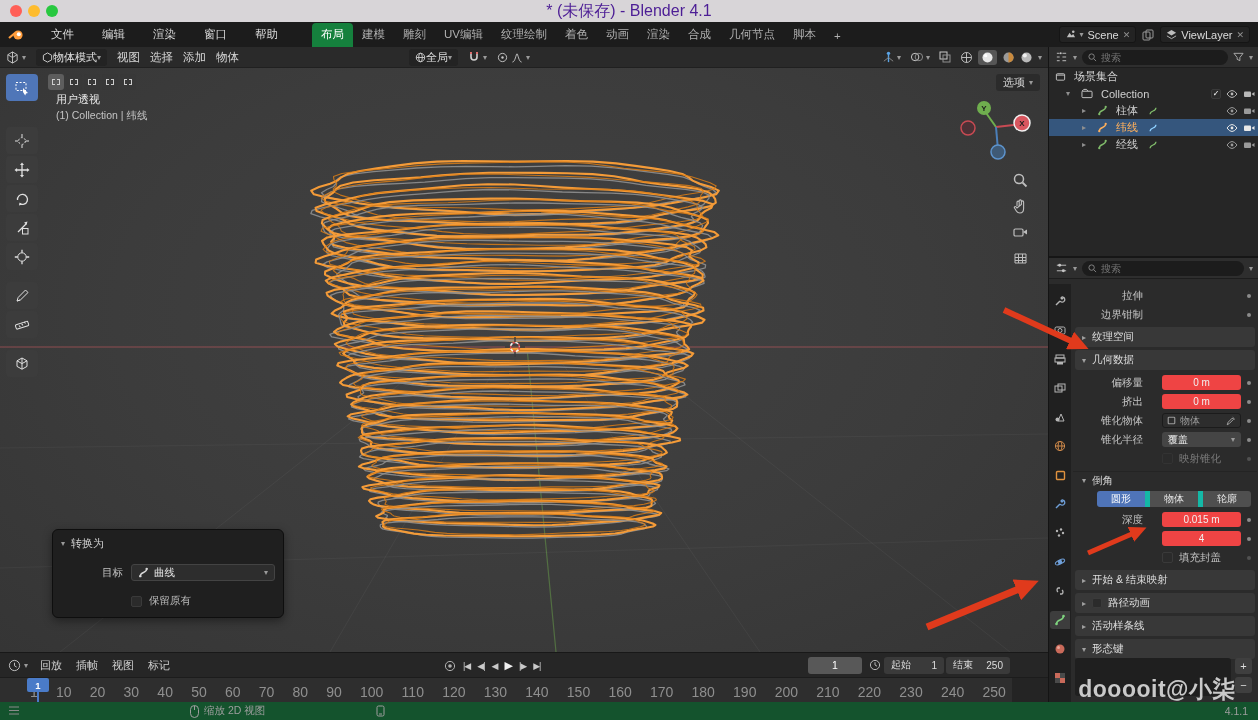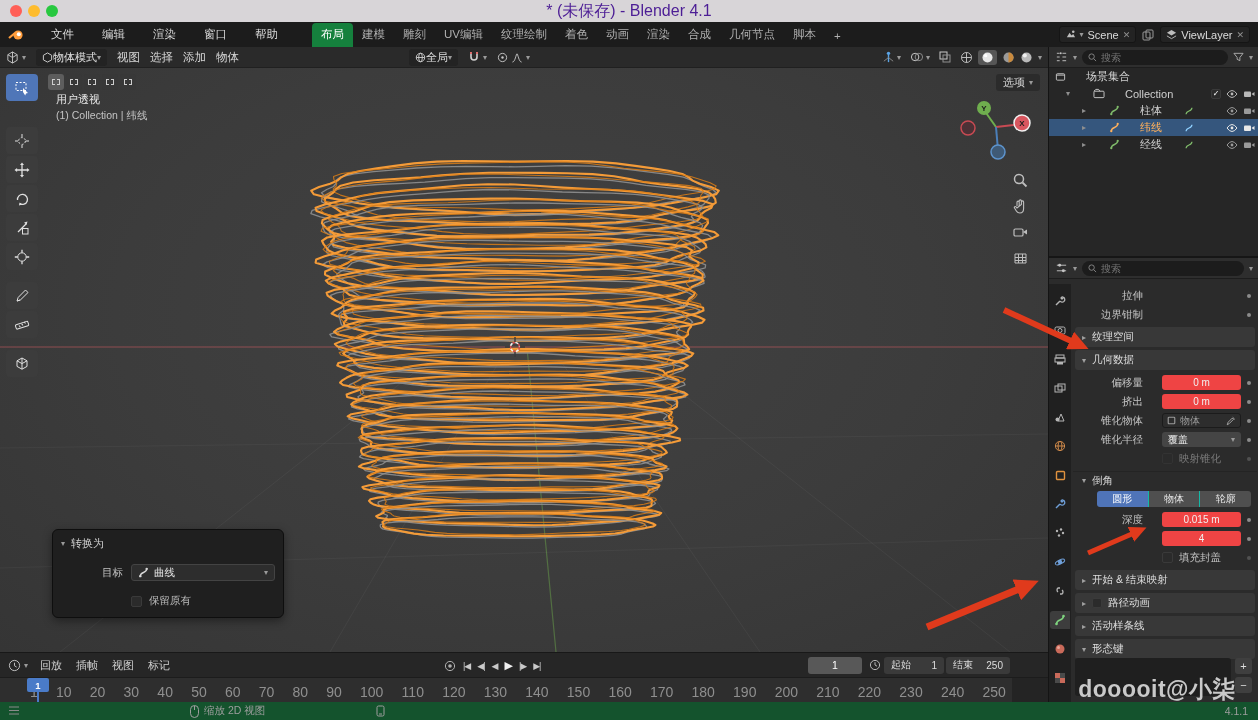--- a/index.html
+++ b/index.html
@@ -63,42 +63,42 @@
   #ruler .tick{font-size:14px;color:#8f8f8f}
   #overscan{position:absolute;right:0;top:0;width:36px;height:25px;background:#242424}
   #playhead{position:absolute;left:27px;top:0;width:22px;height:14px;background:#4a7bc8;border-radius:2px;color:#fff;font-size:9.5px;font-weight:700;display:flex;align-items:center;justify-content:center}
   #playline{position:absolute;left:37px;top:14px;width:2px;height:11px;background:#4a7bc8}
   
   #rightcol{position:absolute;left:1048px;top:47px;width:210px;height:655px;background:#2b2b2b;border-left:1px solid #141414}
   #outliner{position:absolute;left:0;top:0;width:210px;height:211px;background:#262626;border-bottom:2px solid #161616}
   .edhead{height:21px;background:#2e2e2e;display:flex;align-items:center;gap:5px;padding:0 6px;border-bottom:1px solid #1d1d1d}
   .searchbox{display:flex;align-items:center;gap:4px;background:#1c1c1c;border-radius:8px;height:15px;padding:0 6px;flex:1}
   .searchbox input{background:transparent;border:0;outline:0;color:#8a8a8a;font-size:10px;width:70px;font-family:inherit}
-  .orow{display:flex;align-items:center;height:17px;font-size:11px;color:#cfcfcf;gap:20px;padding-right:4px}
+  .orow{display:flex;align-items:center;height:17px;font-size:11px;color:#cfcfcf;gap:8px;padding-right:4px}
   .orow .car{width:10px;text-align:center;color:#8f8f8f;font-size:8px}
   .orow.sel{background:#35567d}
   .orow.sel .nm{color:#ffb05c}
   .oright{margin-left:auto;display:flex;align-items:center;gap:5px}
   
   #properties{position:absolute;left:0;top:211px;width:210px;height:444px;background:#2b2b2b}
   #ptabs{position:absolute;left:0;top:26px;width:22px;height:418px;background:#202020;display:flex;flex-direction:column;align-items:center;padding-top:8px;gap:11px}
   .ptab{width:20px;height:18px;display:flex;align-items:center;justify-content:center;border-radius:3px 0 0 3px}
   .ptab.active{background:#3d3d3d}
   #pbody{position:absolute;left:22px;top:26px;width:188px;height:418px;padding:2px 2px 0 2px;font-size:10.5px}
   .prow{display:flex;align-items:center;height:19px;padding:0 6px 0 2px}
   .plabel{width:68px;text-align:right;color:#c3c3c3;margin-right:19px;white-space:nowrap}
   .pfield{flex:1;height:15px;background:#ef4444;border-radius:3px;color:#f0f0f0;font-size:10px;display:flex;align-items:center;justify-content:center}
   .pfield.drop{background:#454545;justify-content:space-between;padding:0 6px}
   .pfield.obj{background:#2d2d2d;border:1px solid #1b1b1b;justify-content:flex-start;gap:4px;padding:0 4px;color:#9a9a9a}
   .pdot{width:4px;height:4px;border-radius:50%;background:#8c8c8c;margin-left:6px;flex:none}
   .phead{height:20px;background:#383838;border-radius:3px;margin:3px 2px;display:flex;align-items:center;gap:6px;padding:0 7px;color:#dedede}
   .phead .car{font-size:8px;color:#a0a0a0}
   .psub{height:18px;display:flex;align-items:center;gap:6px;padding:0 9px;color:#d6d6d6;border-top:1px solid #242424;margin-top:3px}
   .seg{display:flex;margin:2px 6px 3px 24px;height:16px}
-  .seg span{flex:1;background:#4f4f4f;color:#e6e6e6;font-size:10px;display:flex;align-items:center;justify-content:center;border-right:1px solid #14b8a6}
+  .seg span{flex:1;background:#4f4f4f;color:#e6e6e6;font-size:10px;display:flex;align-items:center;justify-content:center;border-right:5px solid #14b8a6}
   .seg span:first-child{border-radius:3px 0 0 3px}
   .seg span:last-child{border-radius:0 3px 3px 0;border-right:0}
   .seg span.active{background:#4f74b8;color:#fff}
   .dim{color:#7a7a7a}
   #skeylist{position:absolute;left:26px;top:400px;width:156px;height:38px;background:#1f1f1f;border-radius:3px}
   .miniplus{position:absolute;width:17px;height:16px;background:#3f3f3f;border-radius:3px;color:#ddd;font-size:11px;display:flex;align-items:center;justify-content:center}
   
   #statusbar{position:absolute;left:0;top:702px;width:1258px;height:18px;background:#14532d;display:flex;align-items:center;font-size:10.5px;color:#9e9e9e}
   
   #watermark{position:absolute;right:22px;top:674px;font-size:23px;font-weight:600;color:#c9c9c9;z-index:60;letter-spacing:.5px}

